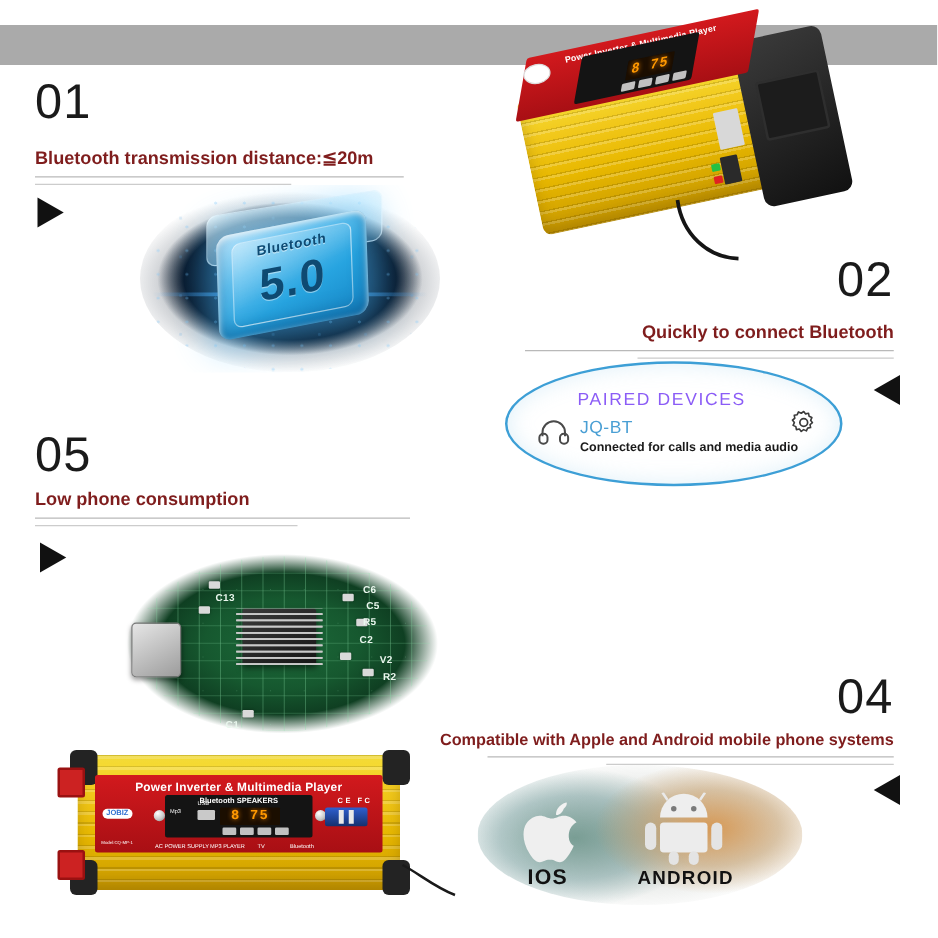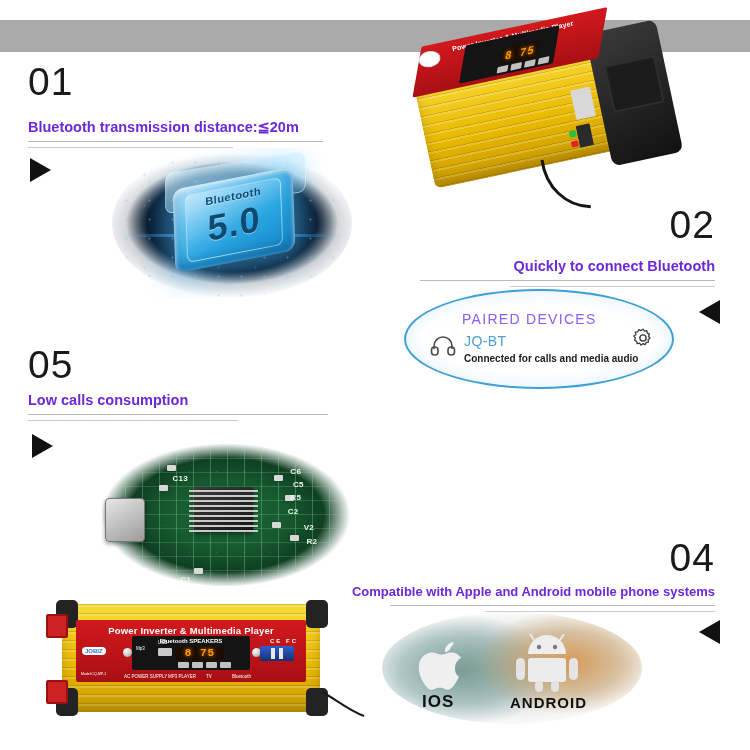--- a/index.html
+++ b/index.html
@@ -38,21 +38,21 @@
     color: #1a1a1a;
     letter-spacing: 1px;
     line-height: 1;
     white-space: nowrap;
   }
   .step-title {
     position: absolute;
     font-family: "Liberation Sans", sans-serif;
     font-size: 14.5px;
     font-weight: bold;
-    color: #6d28d9;
+    color: #7f1d1d;
     line-height: 1.15;
     white-space: nowrap;
   }
   .rule-long {
     position: absolute;
     height: 1px;
     background: #b9b9b9;
   }
   .rule-short {
     position: absolute;
@@ -516,21 +516,21 @@
     <div class="paired-sub" style="left:58px; top:62px;">Connected for calls and media audio</div>
 
     <svg class="icon-svg" style="right:18px; top:36px;" width="22" height="22" viewBox="0 0 24 24">
       <path d="M12 8.6a3.4 3.4 0 1 0 0 6.8 3.4 3.4 0 0 0 0-6.8z" fill="none" stroke="#3a3a3a" stroke-width="1.5"></path>
       <path d="M12 2.4l1.6 2.1 2.6-.5.5 2.6 2.4 1.1-1.1 2.4 1.6 2.1-2.1 1.6.5 2.6-2.6.5-1.1 2.4-2.4-1.1-2.1 1.6-1.6-2.1-2.6.5-.5-2.6-2.4-1.1 1.1-2.4L2.1 9.9l2.1-1.6-.5-2.6 2.6-.5L7.4 2.8l2.4 1.1z" fill="none" stroke="#3a3a3a" stroke-width="1.4" stroke-linejoin="round"></path>
     </svg>
   </div>
 
   <div class="step-num" style="left:28px; top:345px;">05</div>
 
-  <div class="step-title" style="left:28px; top:392px;">Low calls consumption</div>
+  <div class="step-title" style="left:28px; top:392px;">Low phone consumption</div>
 
   <div class="rule-long" style="left:28px; top:414px; width:300px;"></div>
   <div class="rule-short" style="left:28px; top:420px; width:210px;"></div>
 
   <div class="tri tri-right" style="left:32px; top:434px;"></div>
 
   <div class="photo" style="left:92px; top:432px; width:268px; height:166px;">
     <div class="pcb-scene">
       <div class="pcb-traces"></div>
       <div class="pcb-xtal"></div>

